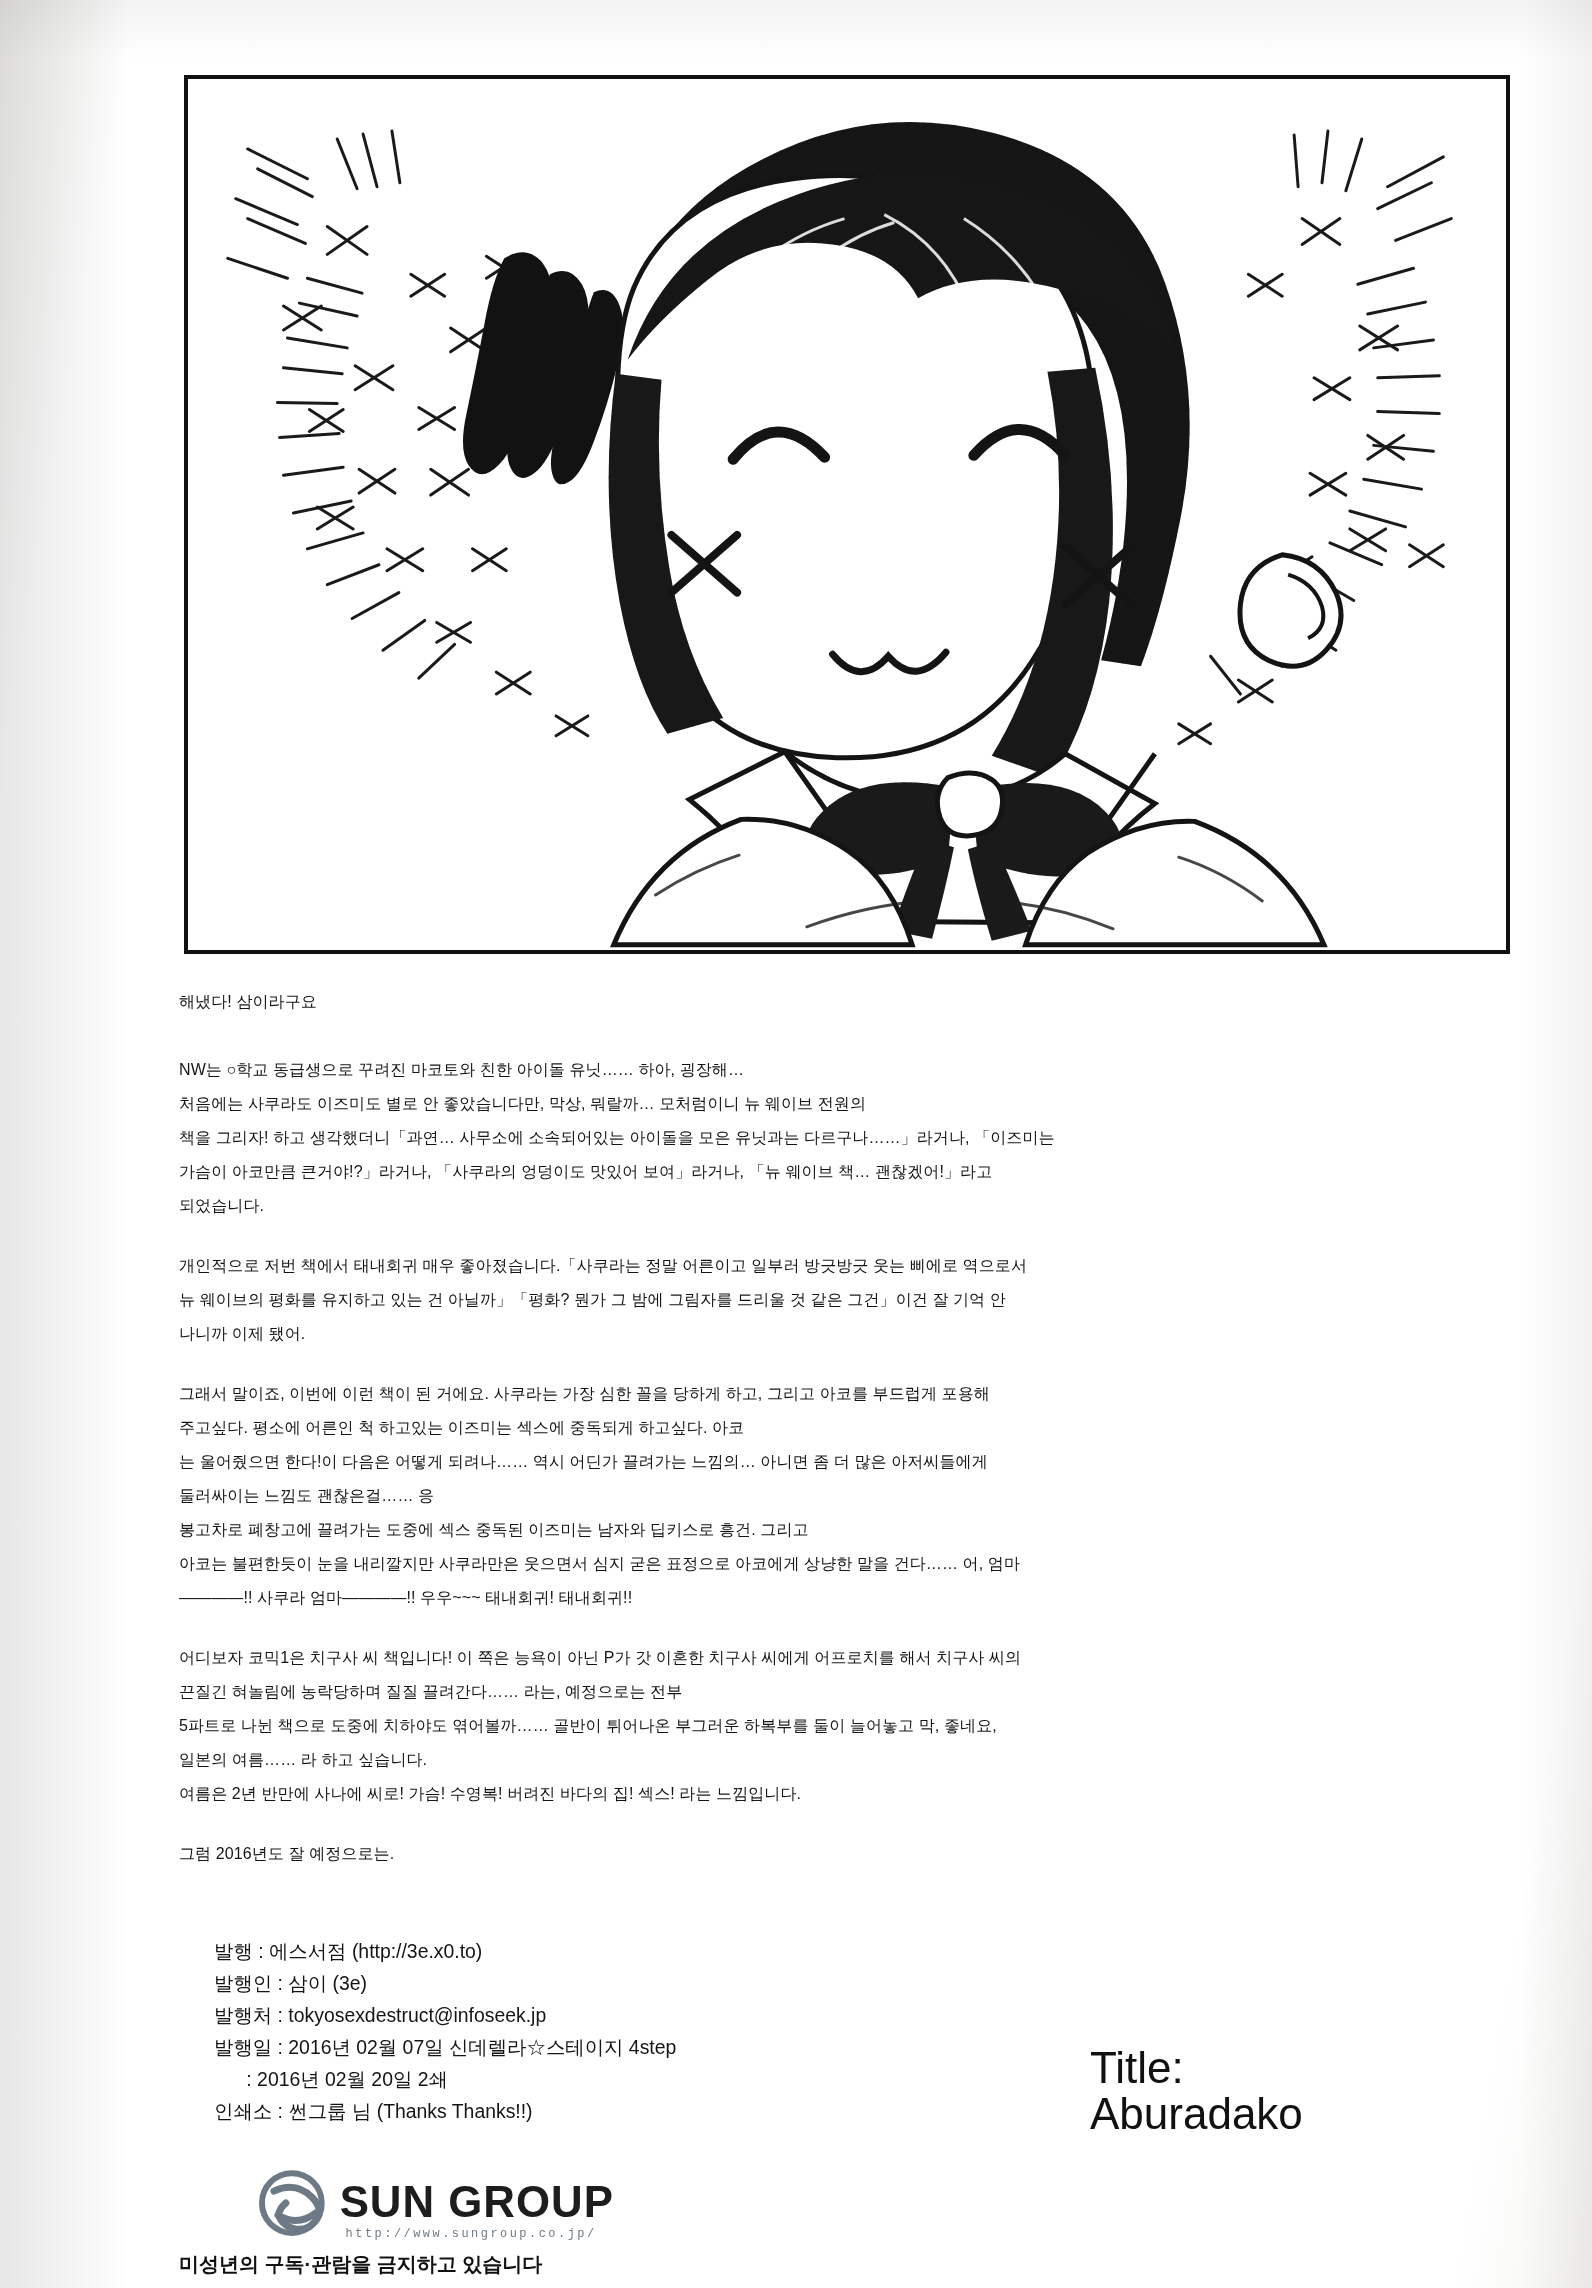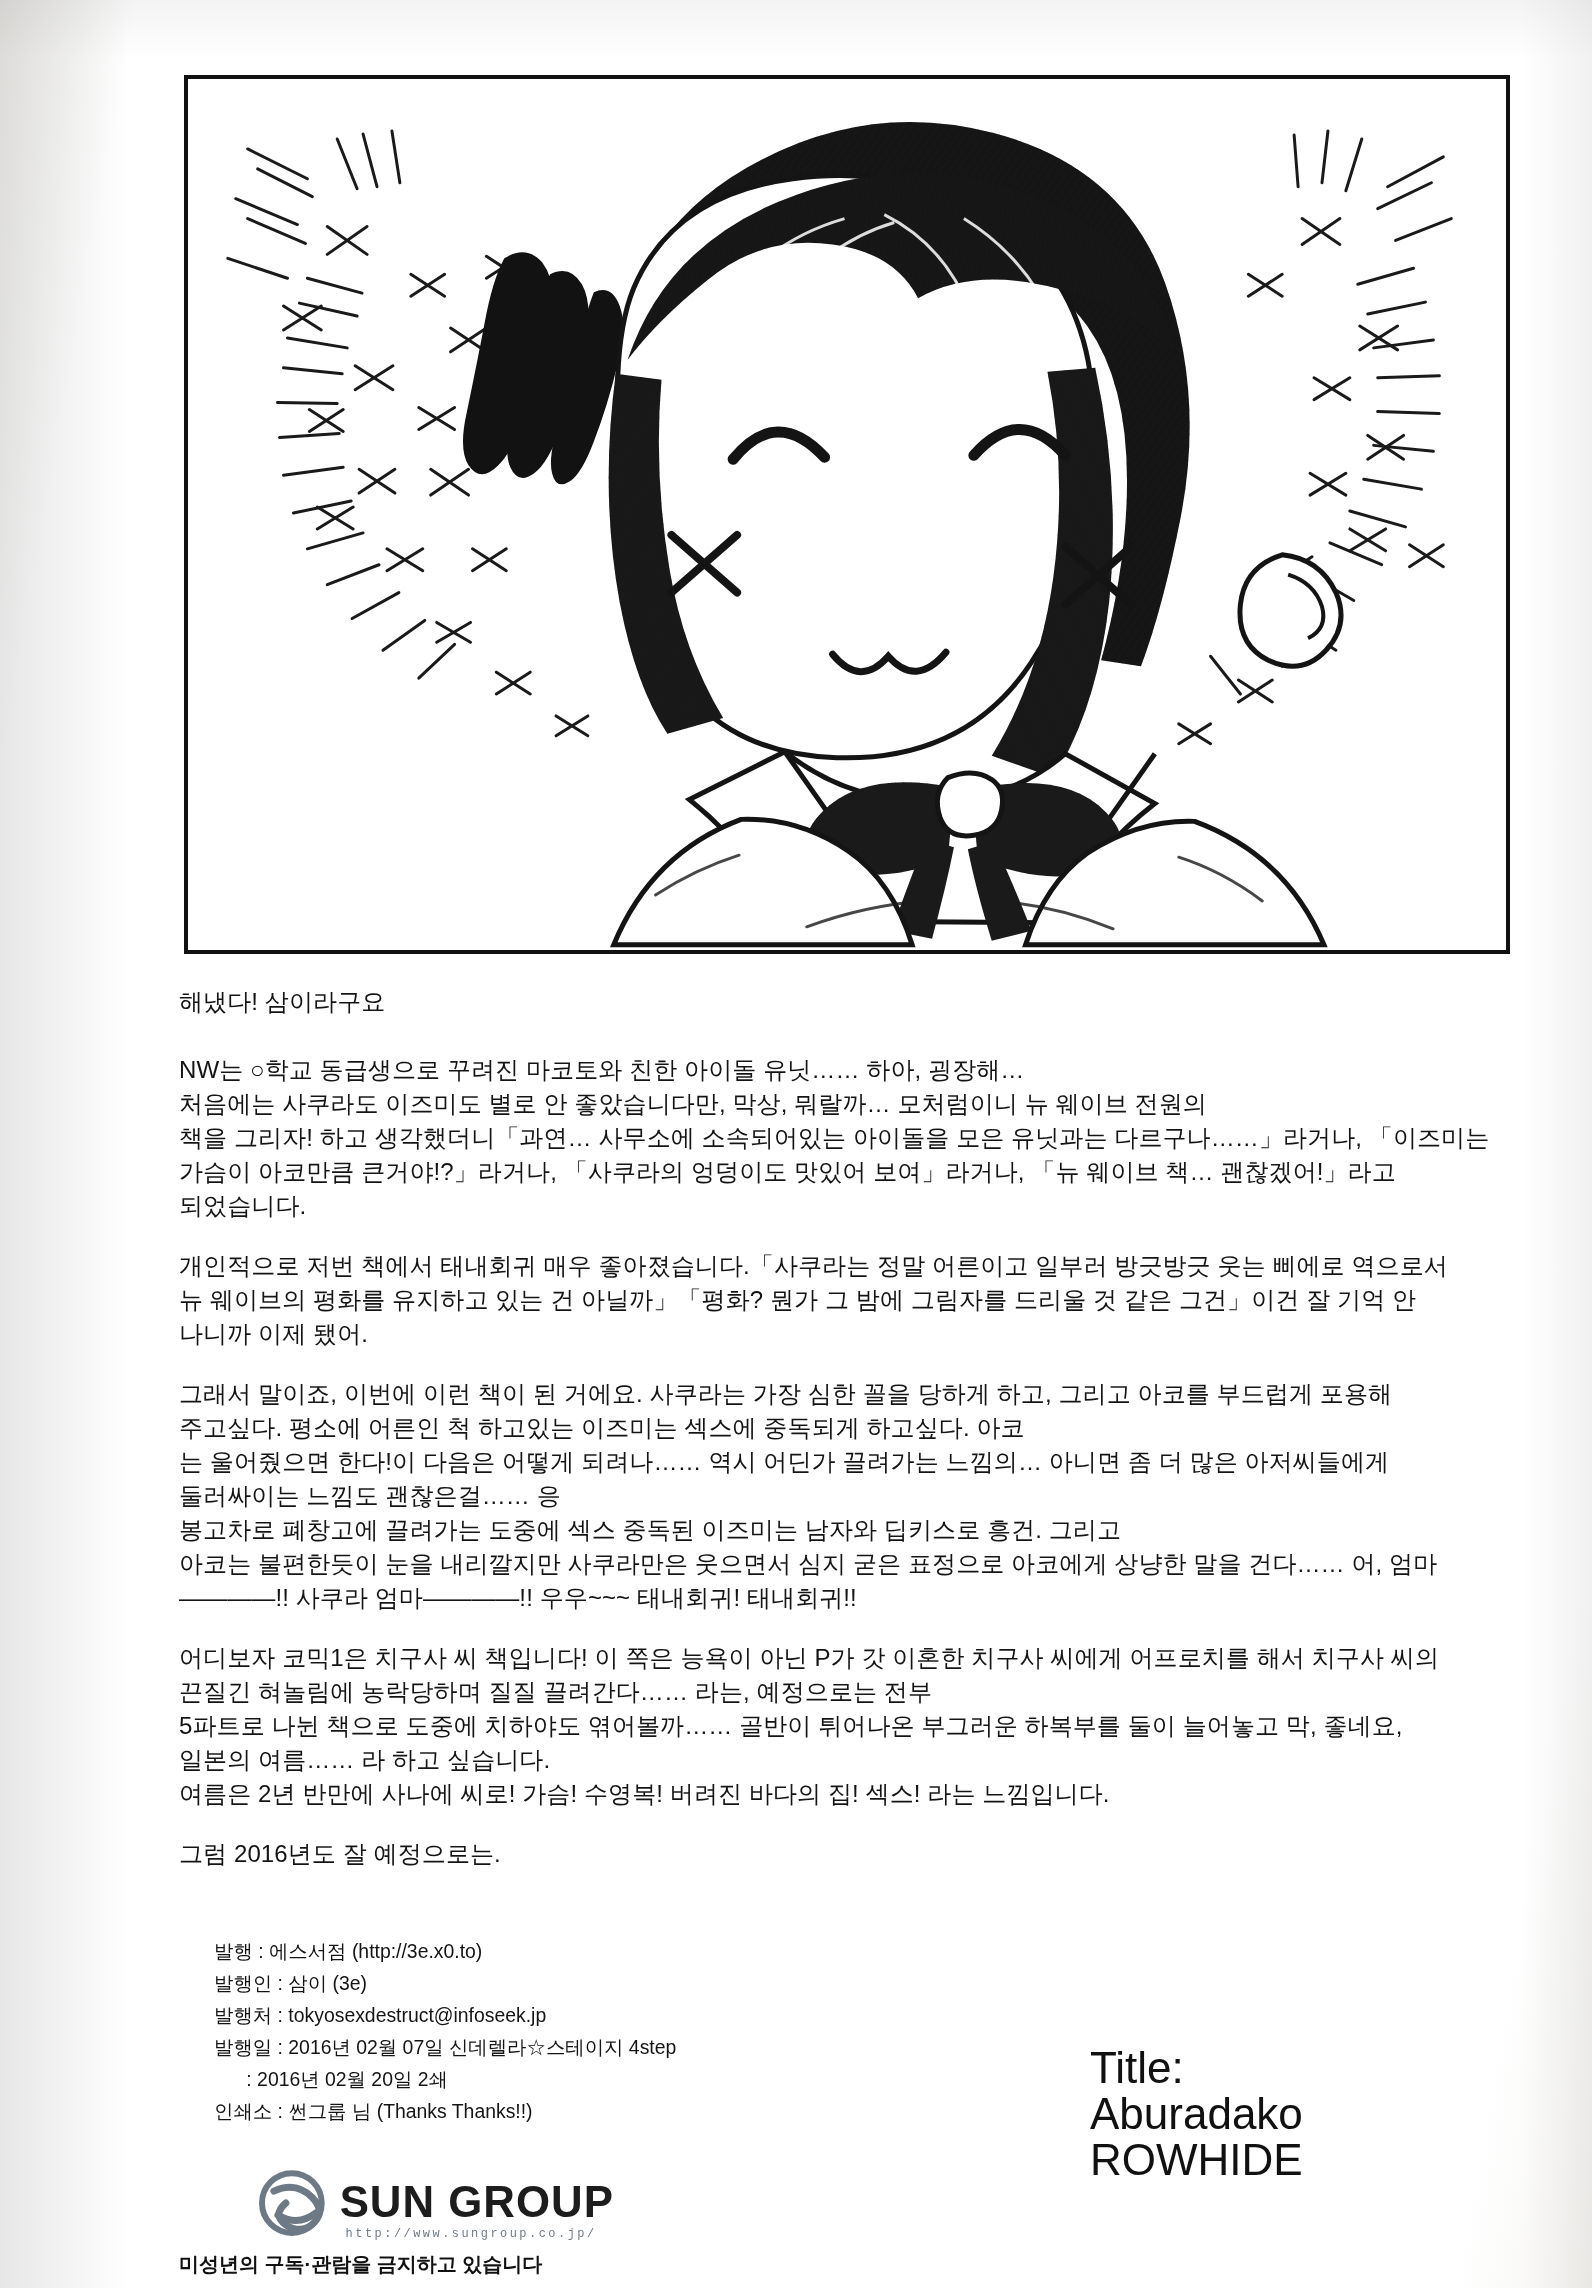--- a/index.html
+++ b/index.html
@@ -52,21 +52,21 @@
     overflow: hidden;
   }
   .panel svg { display: block; width: 100%; height: 100%; }
 
   
   .body-text {
     position: absolute;
     left: 179px;
     top: 985px;
     width: 1313px;
-    font-size: 24px;
+    font-size: 16px;
     line-height: 34px;
     color: #141414;
     letter-spacing: 0.1px;
   }
   .body-text p { margin: 0 0 26px 0; }
 
   
   .colophon {
     position: absolute;
     left: 179px;
@@ -348,21 +348,20 @@
     <div class="line">발행인 : 삼이 (3e)</div>
     <div class="line">발행처 : tokyosexdestruct@infoseek.jp</div>
     <div class="line">발행일 : 2016년 02월 07일 신데렐라☆스테이지 4step</div>
     <div class="line">      : 2016년 02월 20일 2쇄</div>
     <div class="line">인쇄소 : 썬그룹 님 (Thanks Thanks!!)</div>
   </div>
 
   <div class="title-block">
     <div>Title:</div>
     <div>Aburadako</div>
-    <div>ROWHIDE</div>
   </div>
 
   <div class="logo">
     <svg viewBox="0 0 480 78" xmlns="http://www.w3.org/2000/svg">
       <g>
         <circle cx="38" cy="34" r="30" fill="none" stroke="#6d7a86" stroke-width="6"></circle>
         <path d="M20 22 q22 -10 38 6 q14 14 2 26 q-12 12 -28 2 q-14 -10 0 -22" fill="none" stroke="#6d7a86" stroke-width="7" stroke-linecap="round"></path>
         <path d="M24 46 q20 12 38 -2" fill="none" stroke="#6d7a86" stroke-width="7" stroke-linecap="round"></path>
       </g>
       <text x="86" y="48" font-family="Liberation Sans, sans-serif" font-size="44" font-weight="bold" letter-spacing="1" fill="#1d1d1d">SUN GROUP</text>

